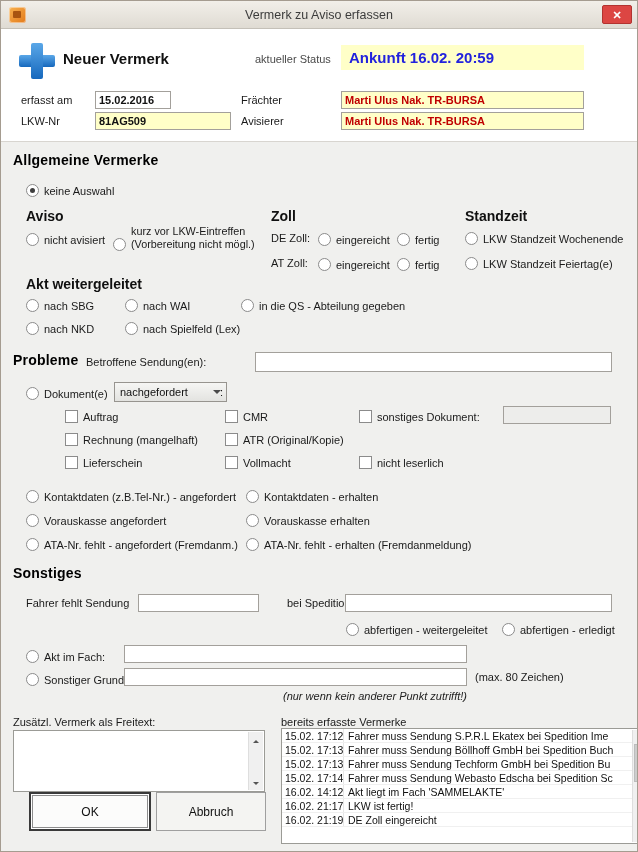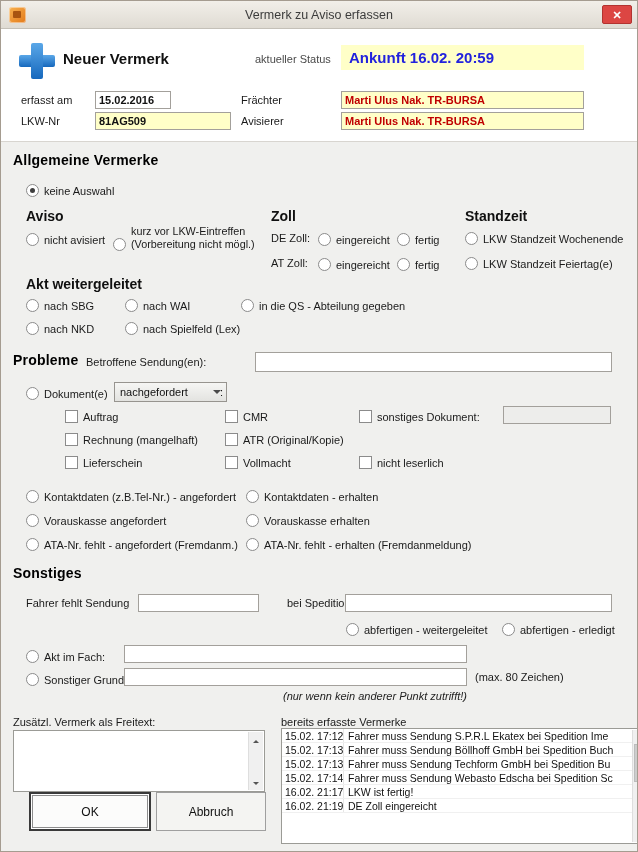--- a/index.html
+++ b/index.html
@@ -334,20 +334,24 @@
       </div>
       <div class="vrow">
         <span class="vtime">15.02. 17:13</span>
         <span class="vtext">Fahrer muss Sendung Techform GmbH bei Spedition Bu</span>
       </div>
       <div class="vrow">
         <span class="vtime">15.02. 17:14</span>
         <span class="vtext">Fahrer muss Sendung Webasto Edscha bei Spedition Sc</span>
       </div>
       <div class="vrow">
+        <span class="vtime">16.02. 14:12</span>
+        <span class="vtext">Akt liegt im Fach 'SAMMELAKTE'</span>
+      </div>
+      <div class="vrow">
         <span class="vtime">16.02. 21:17</span>
         <span class="vtext">LKW ist fertig!</span>
       </div>
       <div class="vrow">
         <span class="vtime">16.02. 21:19</span>
         <span class="vtext">DE Zoll eingereicht</span>
       </div>
       <div class="sb">
         <span class="up"></span>
         <span class="thumb" style="height:38px;"></span>

